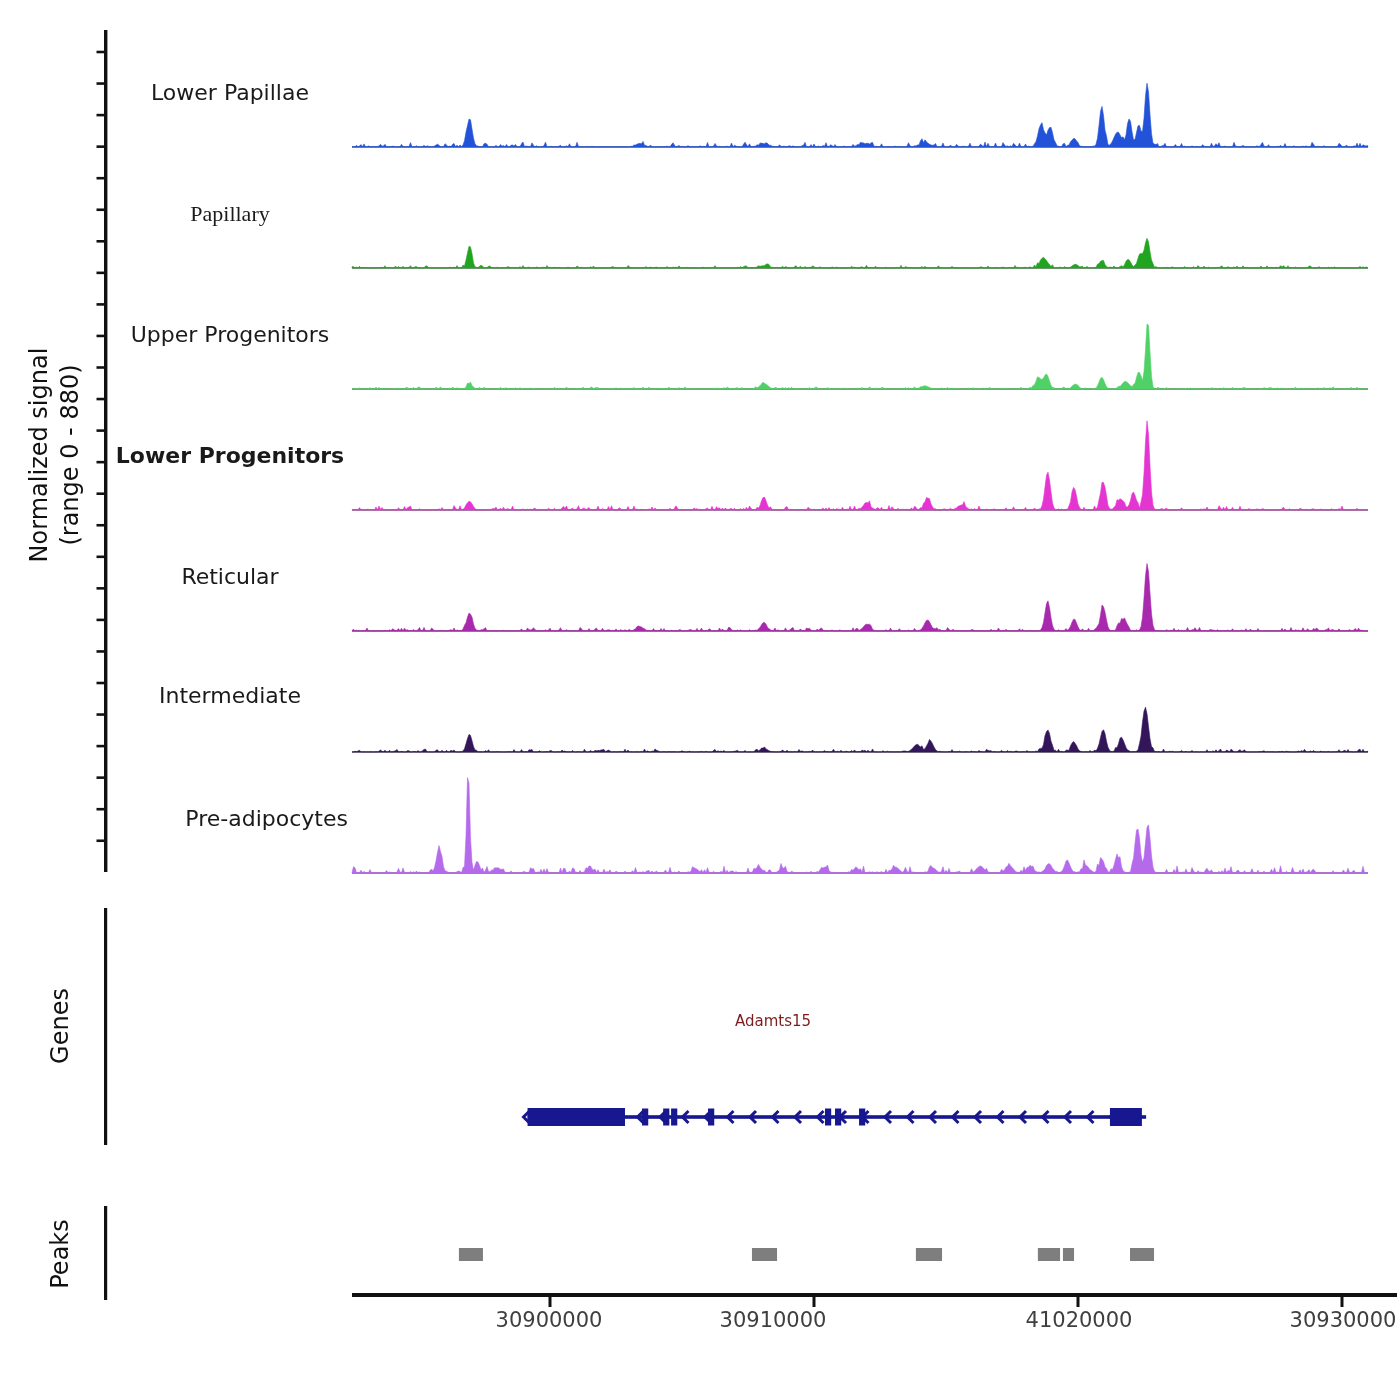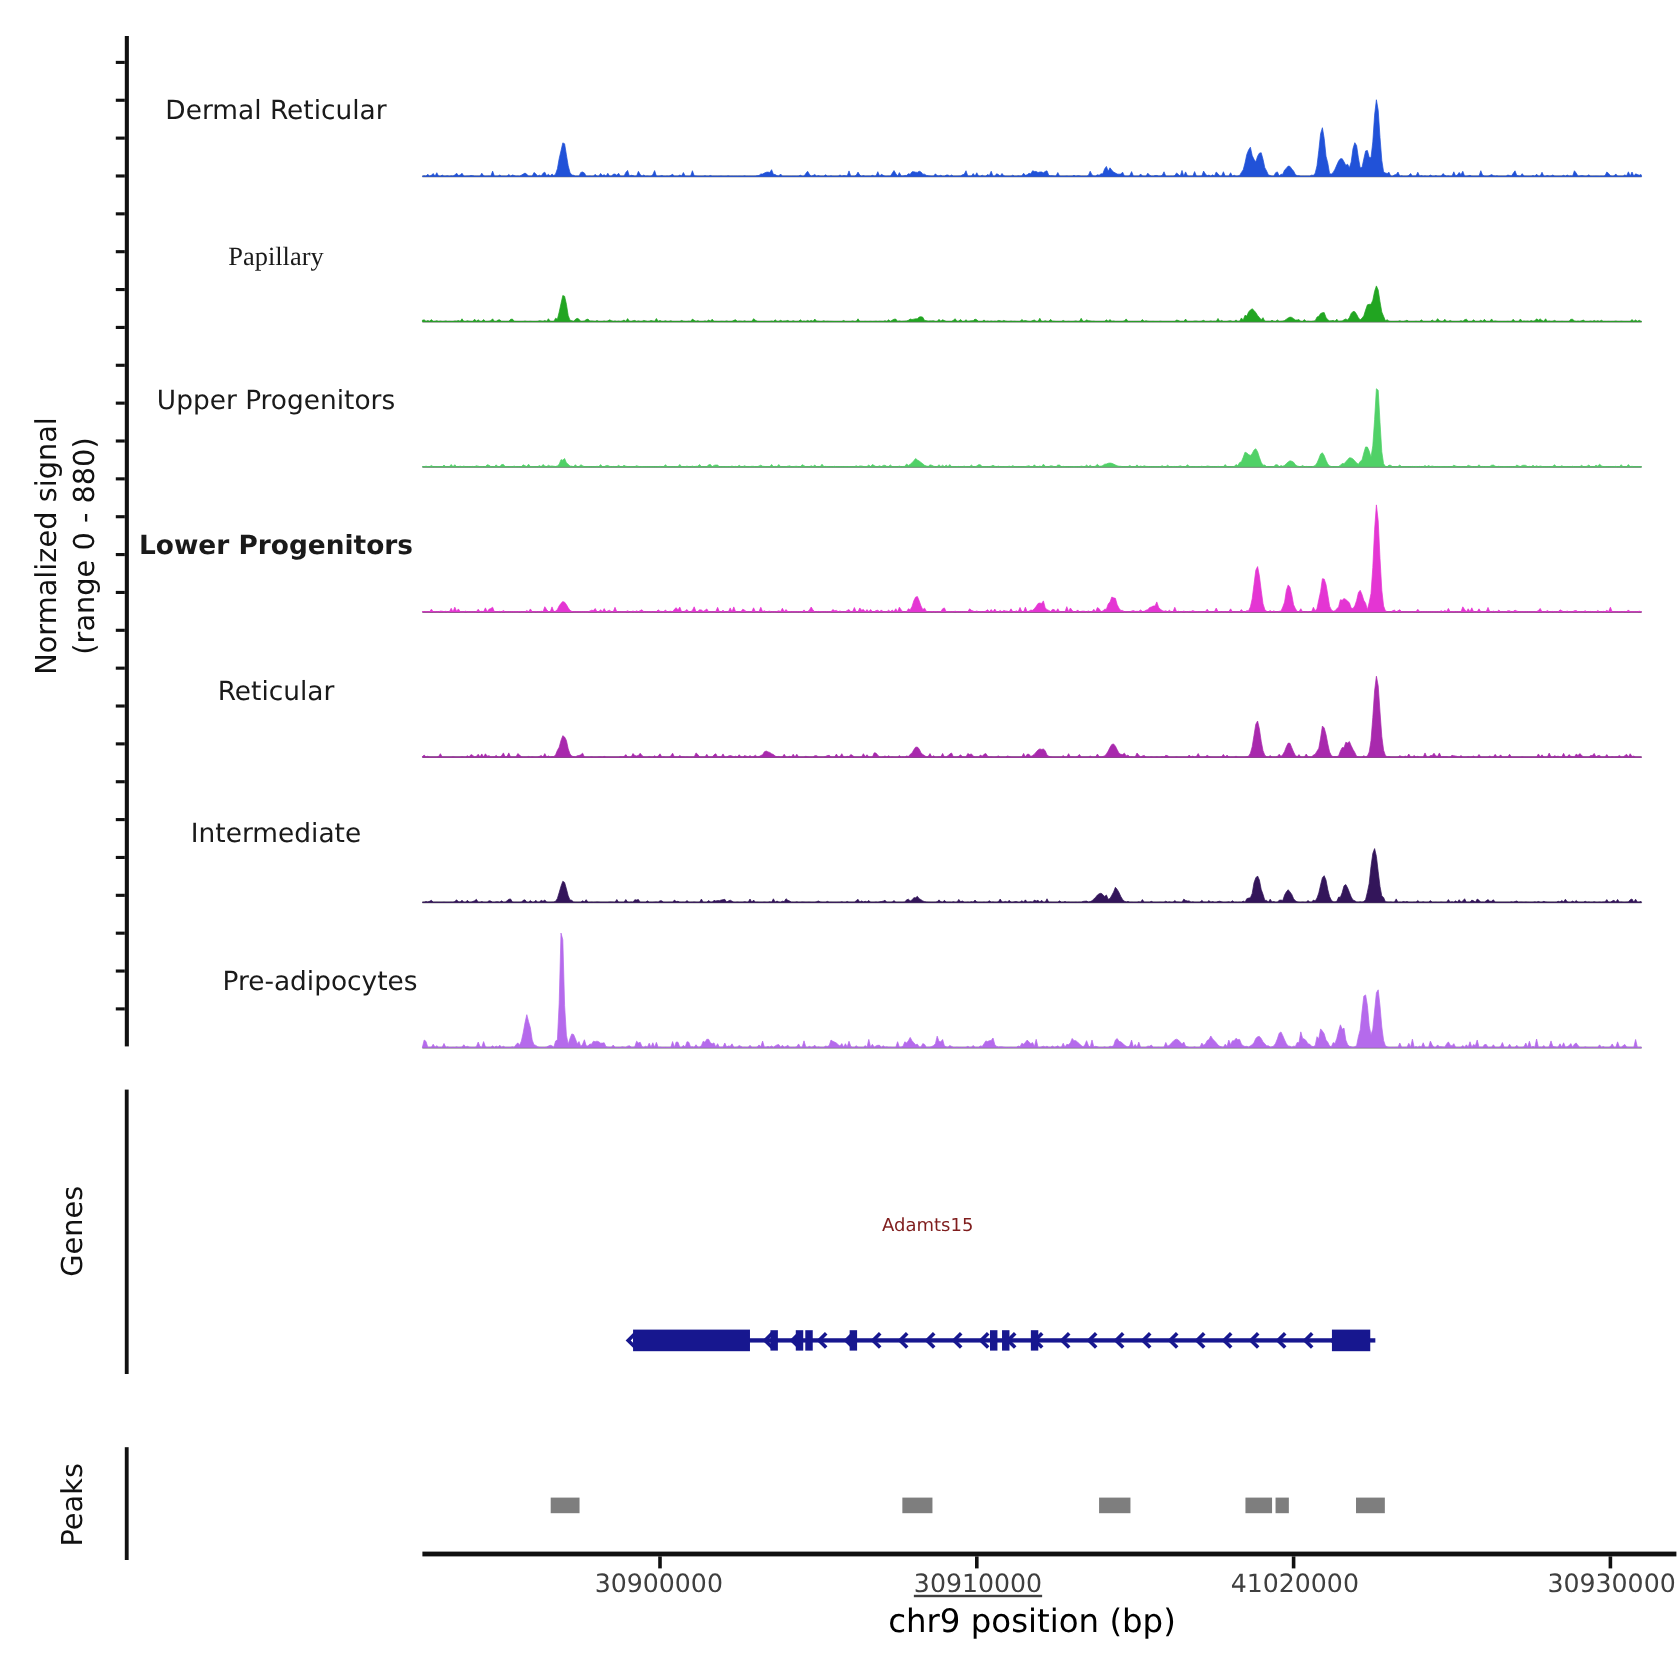--- a/index.html
+++ b/index.html
@@ -21,36 +21,35 @@
 
 <div id="fig">
 
   <div class="abs rot ylab">
     <div>Normalized signal</div>
     <div>(range 0 - 880)</div>
   </div>
   <div class="abs rot seclab" style="top:1011px;">Genes</div>
   <div class="abs rot seclab" style="top:1239px;">Peaks</div>
 
-  <div class="abs tracklabel" style="top: 78px;">Dermal Reticular</div>
+  <div class="abs tracklabel" style="top: 78px;">Lower Papillae</div>
   <div class="abs tracklabel" style="top: 199px; font-family: Liberation Serif, serif;">Papillary</div>
   <div class="abs tracklabel" style="top: 320px;">Upper Progenitors</div>
   <div class="abs tracklabel" style="top: 441px; font-weight: bold;">Lower Progenitors</div>
   <div class="abs tracklabel" style="top: 562px;">Reticular</div>
   <div class="abs tracklabel" style="top: 681px;">Intermediate</div>
   <div class="abs tracklabel" style="top: 804px; text-align: right;">Pre-adipocytes</div>
 
   <div class="abs genelabel">Adamts15</div>
 
   <div class="abs xtick" style="left:464px;">30900000</div>
-  <div class="abs xtick" style="left:730px;text-decoration:underline;">30910000</div>
+  <div class="abs xtick" style="left:688px;">30910000</div>
   <div class="abs xtick" style="left:994px;">41020000</div>
   <div class="abs xtick" style="left:1258px;">30930000</div>
 
-  <div class="abs xtitle">chr9 position (bp)</div>
 
   <svg id="plot" width="1400" height="1400">
       <rect x="104" y="30" width="3.4" height="842" fill="#111"></rect>
       <line x1="96.5" y1="52" x2="104" y2="52" stroke="#111" stroke-width="2.6"></line>
       <line x1="96.5" y1="83.55" x2="104" y2="83.55" stroke="#111" stroke-width="2.6"></line>
       <line x1="96.5" y1="115.1" x2="104" y2="115.1" stroke="#111" stroke-width="2.6"></line>
       <line x1="96.5" y1="146.65" x2="104" y2="146.65" stroke="#111" stroke-width="2.6"></line>
       <line x1="96.5" y1="178.20000000000002" x2="104" y2="178.20000000000002" stroke="#111" stroke-width="2.6"></line>
       <line x1="96.5" y1="209.75000000000003" x2="104" y2="209.75000000000003" stroke="#111" stroke-width="2.6"></line>
       <line x1="96.5" y1="241.30000000000004" x2="104" y2="241.30000000000004" stroke="#111" stroke-width="2.6"></line>

